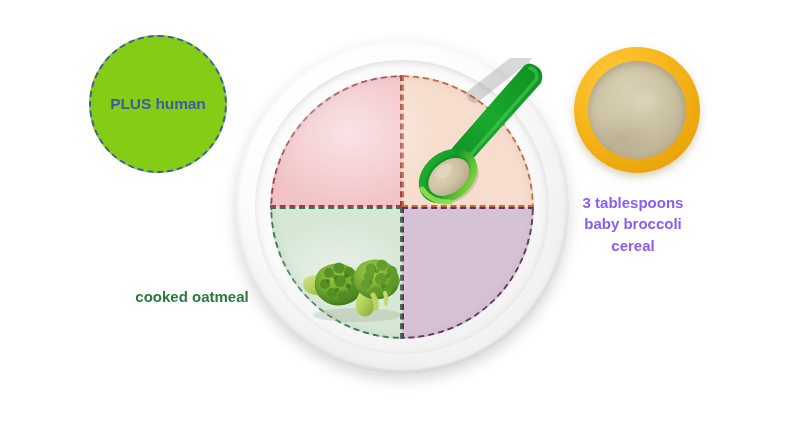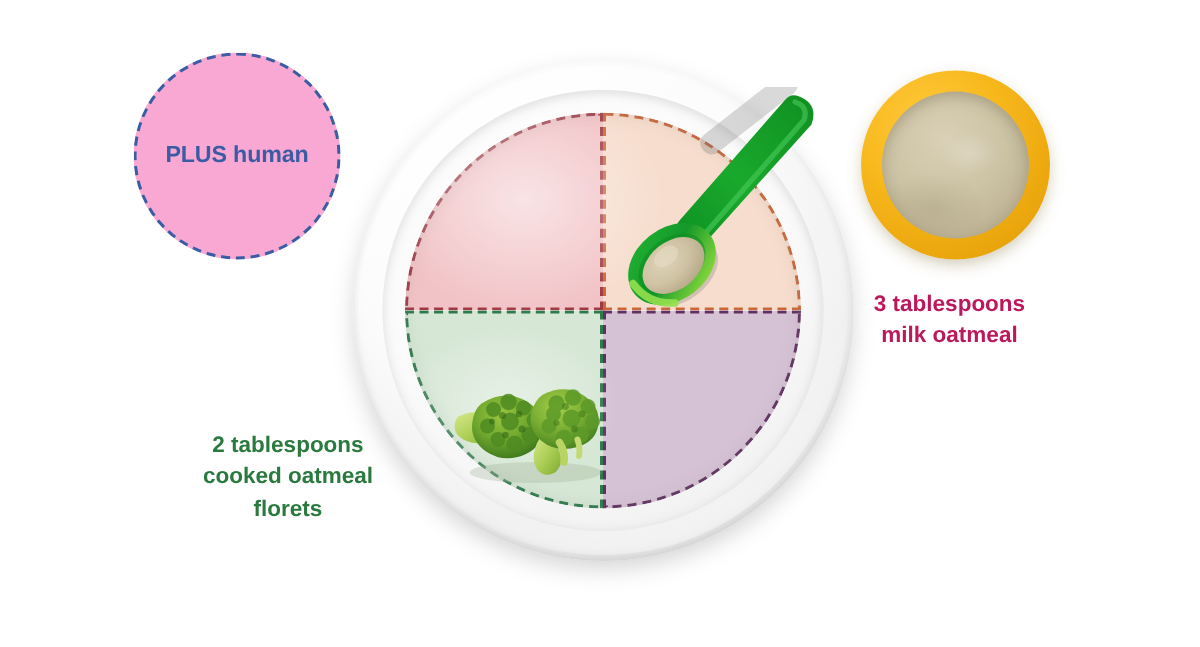--- a/index.html
+++ b/index.html
@@ -7,21 +7,21 @@
     width:800px;height:431px;position:relative;overflow:hidden;
     font-family:"Liberation Sans","DejaVu Sans",sans-serif;
     background:#ffffff;
   }
   #stage{position:absolute;left:0;top:0;width:800px;height:431px;}
 
   
   .milk-circle{
     position:absolute;left:89px;top:35px;width:138px;height:138px;
     border-radius:50%;
-    background:#f9a8d4;
+    background:#84cc16;
     border:2px dashed #3b5ca3;
     display:flex;align-items:center;justify-content:center;
     box-sizing:border-box;
   }
   .milk-circle .txt{
     color:#3b5ca3;font-weight:bold;font-size:15.5px;line-height:1.45;
     text-align:center;letter-spacing:-0.1px;
   }
 
   
@@ -103,21 +103,21 @@
   }
   .bowl-inner-tex{
     position:absolute;left:0;top:0;width:100%;height:100%;border-radius:50%;
     background:
       radial-gradient(ellipse 30% 22% at 60% 42%, rgba(255,255,255,0.22) 0%, rgba(255,255,255,0) 70%),
       radial-gradient(ellipse 45% 30% at 35% 78%, rgba(120,110,85,0.16) 0%, rgba(0,0,0,0) 75%);
   }
 
   
   .lbl{position:absolute;text-align:center;font-weight:bold;line-height:1.42;}
-  .lbl-cereal{left:553px;top:192px;width:160px;color:#be185d;font-size:15px;}
+  .lbl-cereal{left:553px;top:192px;width:160px;color:#8b5cf6;font-size:15px;}
   .lbl-broccoli{left:104px;top:286px;width:176px;color:#2a7a3f;font-size:15px;}
 </style>
 </head>
 <body>
 
 <div id="stage">
 
   <div class="milk-circle">
     <div class="txt">
       <div>PLUS human</div>
@@ -249,22 +249,21 @@
   <div class="bowl">
     <div class="bowl-shadow"></div>
     <div class="bowl-rim"></div>
     <div class="bowl-inner">
       <div class="bowl-inner-tex"></div>
     </div>
   </div>
 
   <div class="lbl lbl-cereal">
     <div>3 tablespoons</div>
-    <div>milk oatmeal</div>
+    <div>baby broccoli</div>
+    <div>cereal</div>
   </div>
 
   <div class="lbl lbl-broccoli">
-    <div>2 tablespoons</div>
     <div>cooked oatmeal</div>
-    <div>florets</div>
   </div>
 
 </div>
 
 </body></html>

